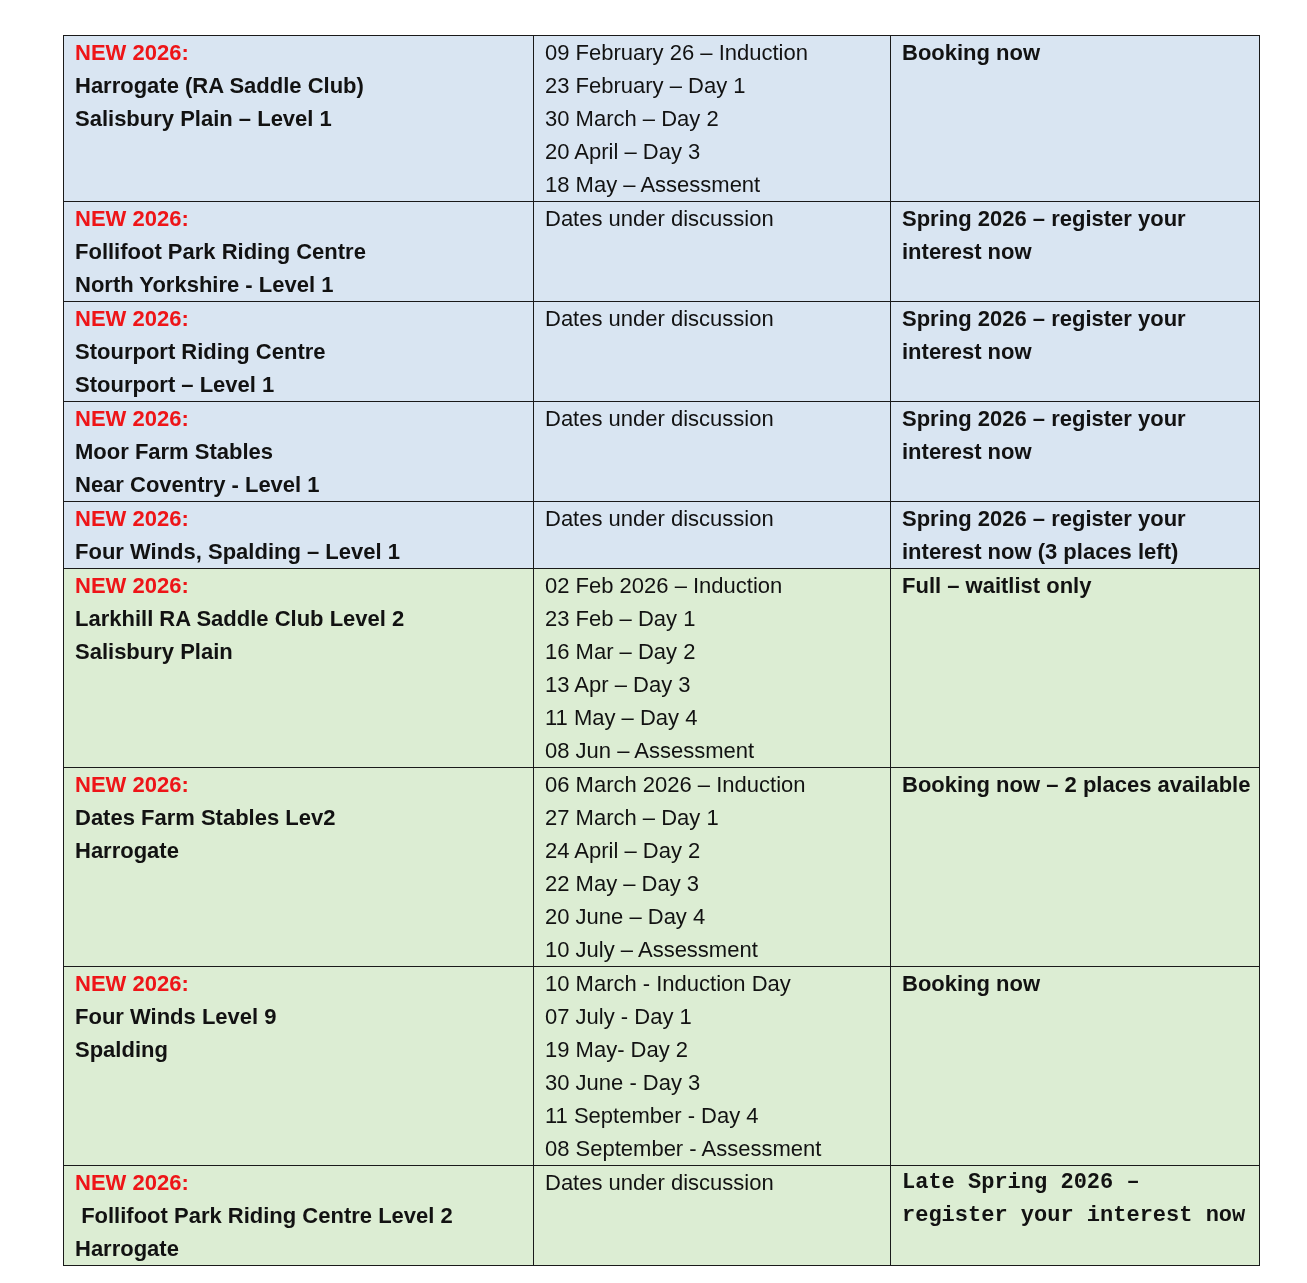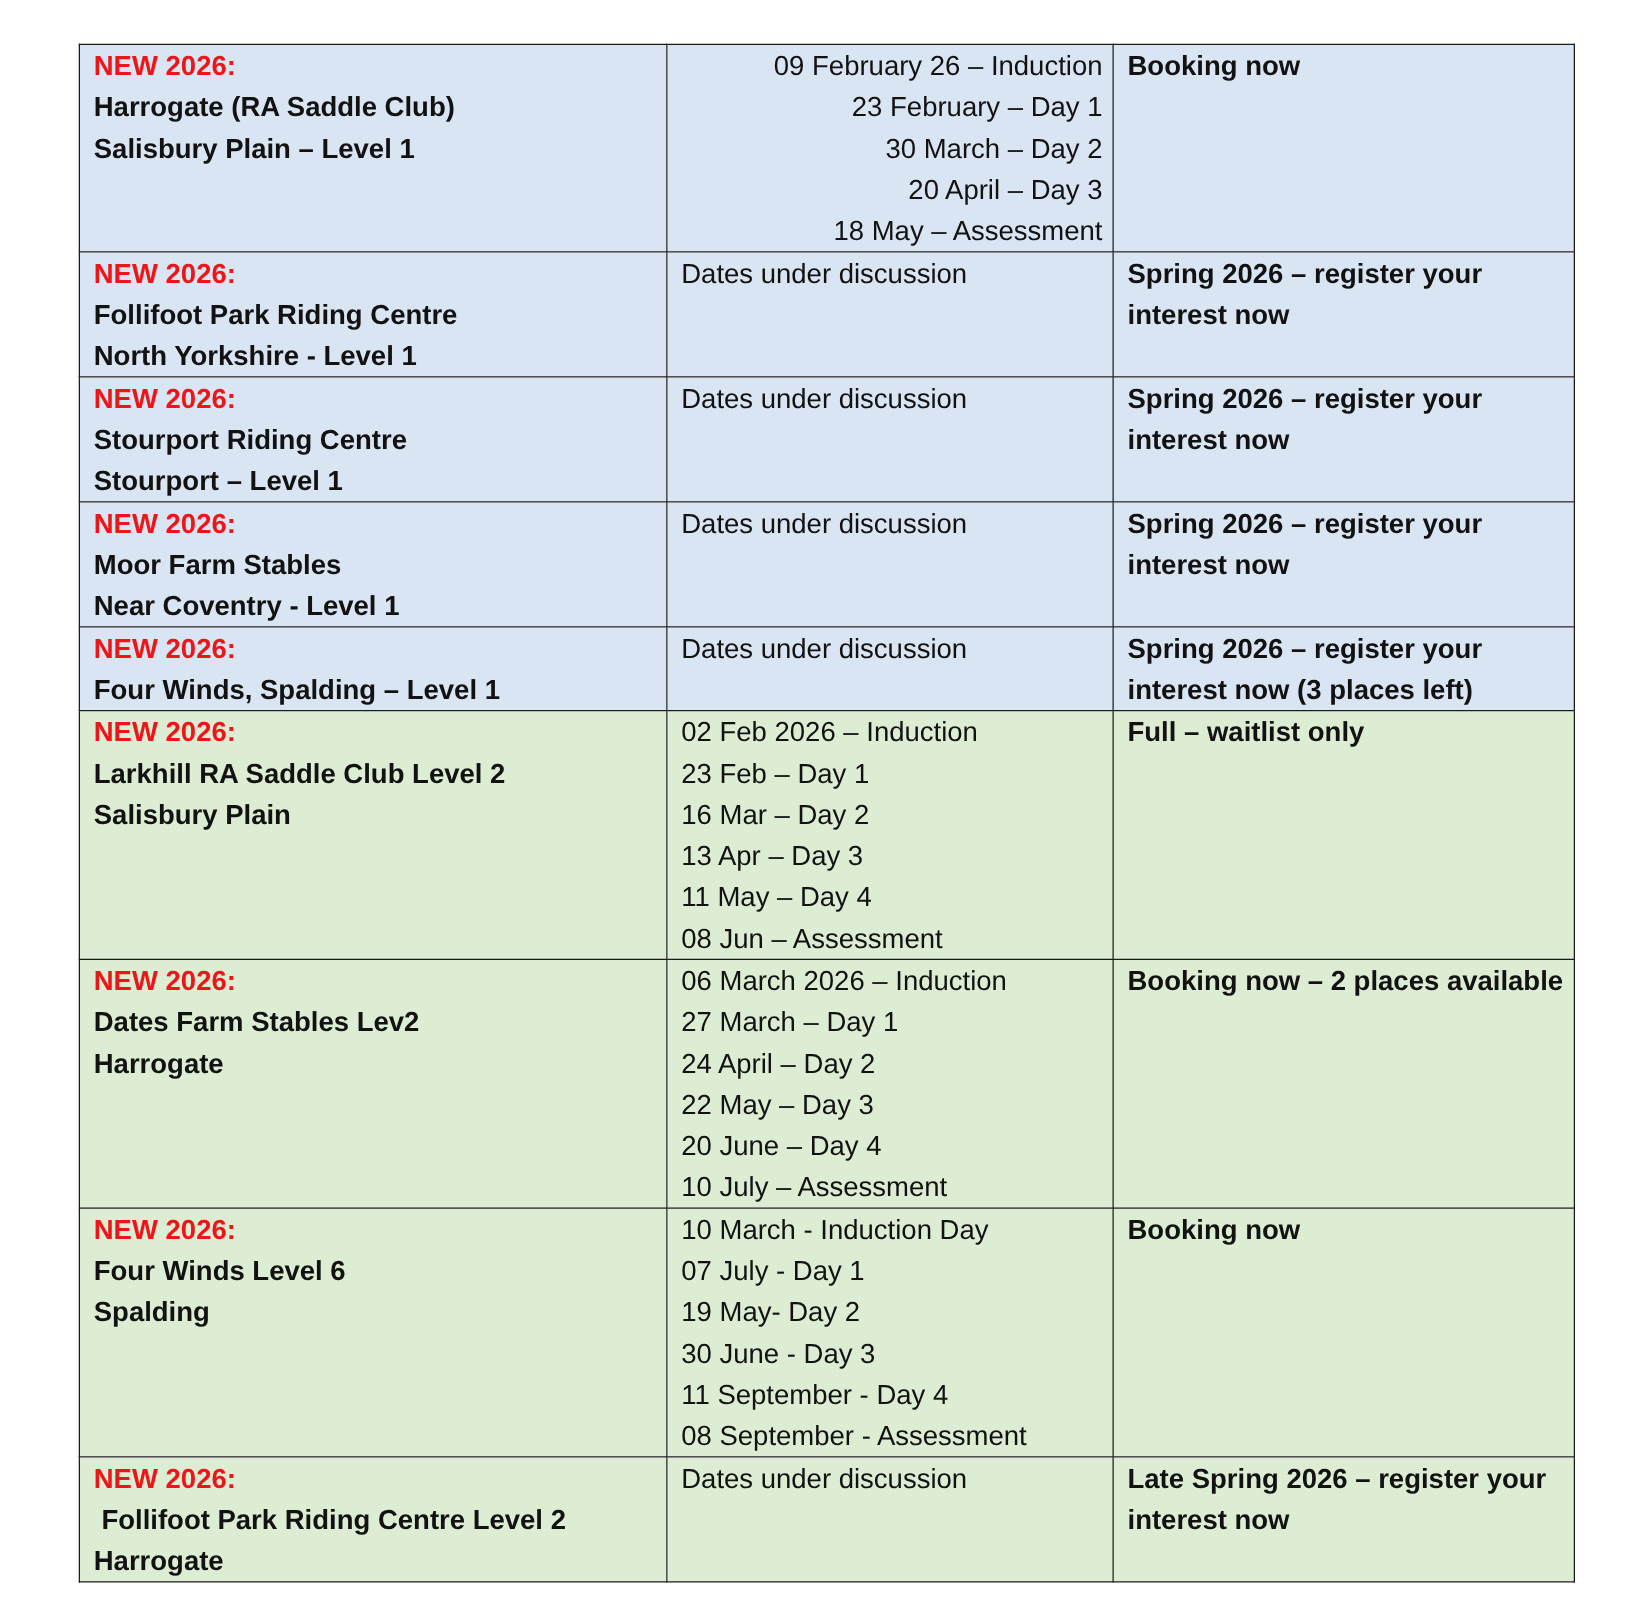--- a/index.html
+++ b/index.html
@@ -57,21 +57,21 @@
       <col class="c2">
       <col class="c3">
     </colgroup>
     <tbody>
         <tr style="background: rgb(217, 229, 242); color: rgb(18, 18, 18);">
     <td class="course-cell" style="border-color: rgb(26, 26, 26);">
       <div class="new-tag" style="color: rgb(238, 21, 24);">NEW 2026:</div>
     <div class="line">Harrogate (RA Saddle Club)</div>
             <div class="line">Salisbury Plain – Level 1</div>
           </td>
-    <td class="dates-cell" style="border-color: rgb(26, 26, 26); text-align: right;">
+    <td class="dates-cell" style="border-color: rgb(26, 26, 26);">
             <div class="line">09 February 26 – Induction</div>
             <div class="line">23 February – Day 1</div>
             <div class="line">30 March – Day 2</div>
             <div class="line">20 April – Day 3</div>
             <div class="line">18 May – Assessment</div>
           </td>
     <td class="status-cell" style="border-color: rgb(26, 26, 26);">
       <div class="line">Booking now</div>
     </td>
   </tr>
@@ -158,21 +158,21 @@
             <div class="line">20 June – Day 4</div>
             <div class="line">10 July – Assessment</div>
           </td>
     <td class="status-cell" style="border-color: rgb(26, 26, 26); margin-left: 31px;">
       <div class="line">Booking now – 2 places available</div>
     </td>
   </tr>
         <tr style="background: rgb(220, 237, 211); color: rgb(18, 18, 18);">
     <td class="course-cell" style="border-color: rgb(26, 26, 26);">
       <div class="new-tag" style="color: rgb(238, 21, 24);">NEW 2026:</div>
-    <div class="line">Four Winds Level 6</div>
+    <div class="line">Four Winds Level 9</div>
             <div class="line">Spalding</div>
           </td>
     <td class="dates-cell" style="border-color: rgb(26, 26, 26);">
             <div class="line">10 March - Induction Day</div>
             <div class="line">07 July - Day 1</div>
             <div class="line">19 May- Day 2</div>
             <div class="line">30 June - Day 3</div>
             <div class="line">11 September - Day 4</div>
             <div class="line">08 September - Assessment</div>
           </td>
@@ -182,19 +182,19 @@
   </tr>
         <tr style="background: rgb(220, 237, 211); color: rgb(18, 18, 18);">
     <td class="course-cell" style="border-color: rgb(26, 26, 26);">
       <div class="new-tag" style="color: rgb(238, 21, 24);">NEW 2026:</div>
     <div class="line"> Follifoot Park Riding Centre Level 2</div>
             <div class="line">Harrogate</div>
           </td>
     <td class="dates-cell" style="border-color: rgb(26, 26, 26);">
             <div class="line">Dates under discussion</div>
           </td>
-    <td class="status-cell" style="border-color: rgb(26, 26, 26);">
+    <td class="status-cell" style="border-color: rgb(26, 26, 26); font-family: Liberation Mono, monospace;">
       <div class="line">Late Spring 2026 – register your interest now</div>
     </td>
   </tr>
       </tbody>
   </table>
 </div>
 
 </body></html>

